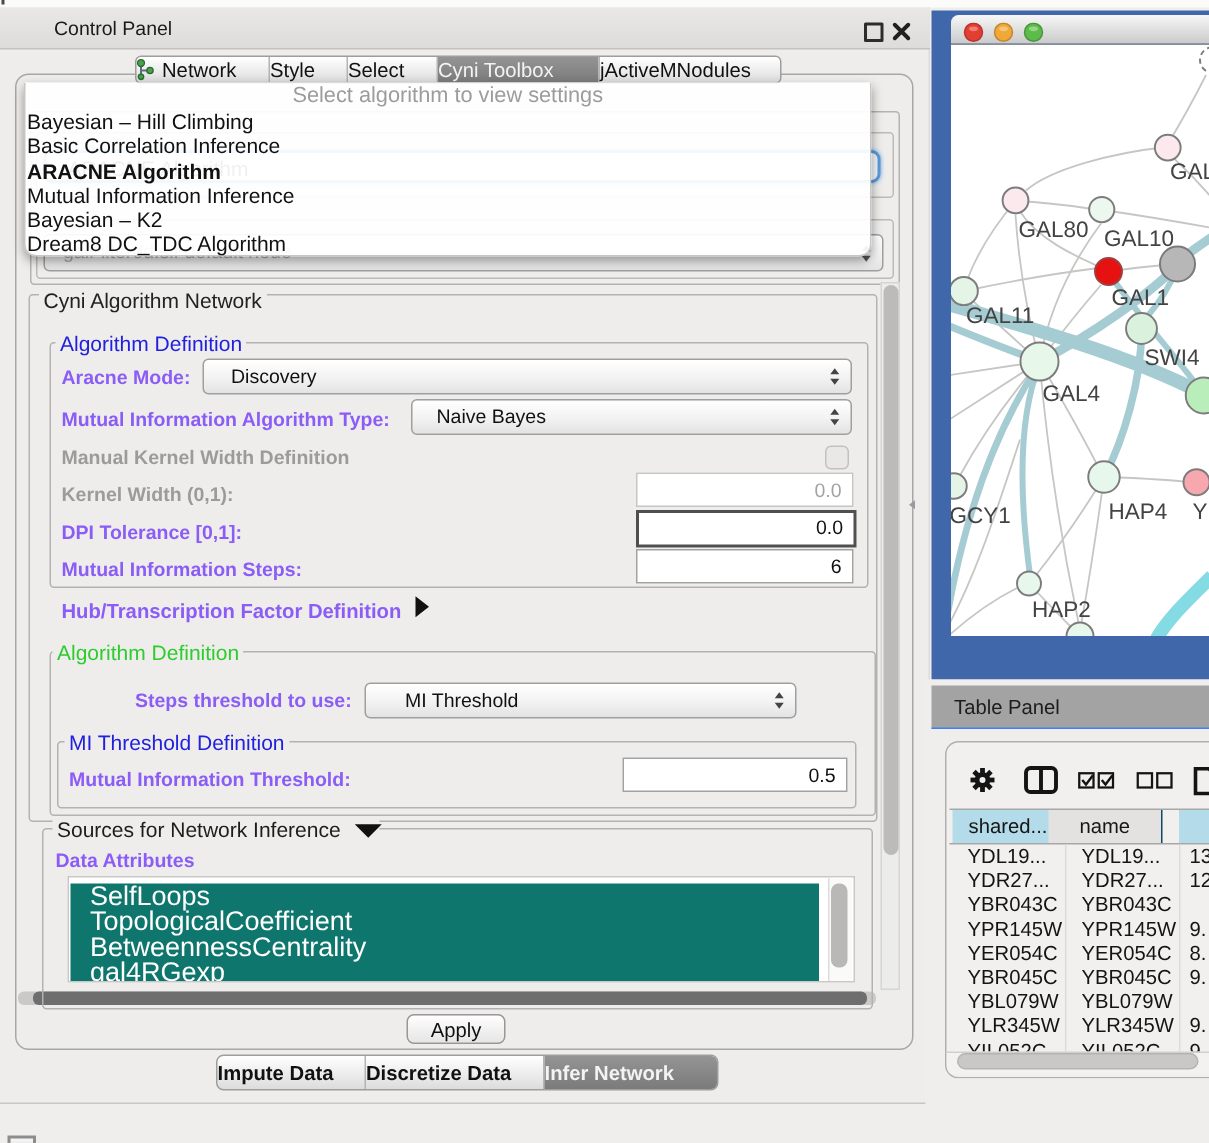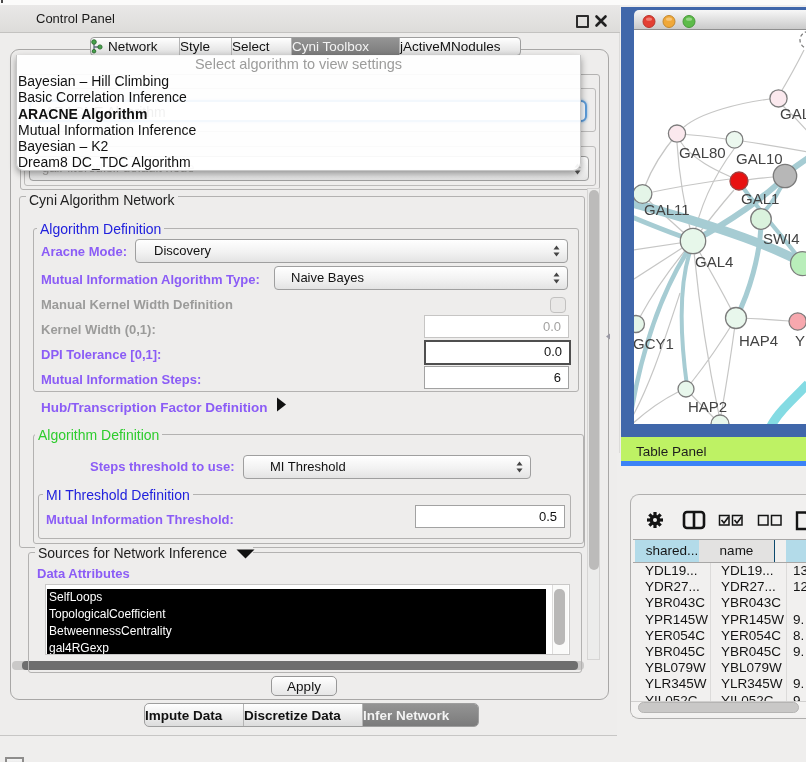--- a/index.html
+++ b/index.html
@@ -140,21 +140,21 @@
   </div>
 
 <div class="gbox" style="left:28px;top:552px;width:552px;height:119px;"></div>
 <div class="gtitle" style="left:35px;top:545px;color:#1d1d1d;padding-right:26px;">Sources for Network Inference</div>
 <svg class="abs" style="left:236px;top:549px;" width="19" height="10" viewBox="0 0 19 10">
     <path d="M0.5 0.5 L18.5 0.5 L9.5 9.5 Z" fill="#111"></path>
   </svg>
 
 <div class="lbl" style="left:37px;top:566px;">Data Attributes</div>
 <div class="abs" style="left:45px;top:584px;width:525px;height:71px;background:#ffffff;border:1px solid #c9c8c7;box-sizing:border-box;overflow:hidden;">
-  <div class="abs" style="left:1px;top:4px;width:499px;height:75px;background:#000000;color:#fff;font-size:12px;line-height:17px;padding-left:2px;box-sizing:border-box;">
+  <div class="abs" style="left:1px;top:4px;width:499px;height:75px;background:#0f766e;color:#fff;font-size:18px;line-height:17px;padding-left:13px;box-sizing:border-box;">
     SelfLoops<br>TopologicalCoefficient<br>BetweennessCentrality<br>gal4RGexp
   </div>
   <div class="abs" style="left:506px;top:0;width:15px;height:71px;background:#fafaf9;border-left:1px solid #dddcdb;"></div>
   <div class="abs" style="left:508px;top:4px;width:11px;height:56px;background:#b9b8b7;border-radius:5px;"></div>
 </div>
 
 <div class="abs" style="left:271px;top:676px;width:66px;height:20px;border:1px solid #989898;border-radius:5px;background:linear-gradient(#ffffff,#efefef 60%,#e6e6e6);font-size:13.5px;color:#111;text-align:center;line-height:19px;box-sizing:border-box;">Apply</div>
 
 <div class="seg" style="left:144px;top:703px;height:22px;border-radius:5px;">
   <div class="sg b" style="width:99px;font-weight:600;">Impute Data</div>
@@ -252,21 +252,21 @@
     <text x="695" y="267">GAL4</text>
     <text x="633" y="348.5">GCY1</text>
     <text x="739" y="346">HAP4</text>
     <text x="795" y="346">Y</text>
     <text x="688" y="411.5">HAP2</text>
   </g>
 </svg>
 </div>
 
 <div class="abs" style="left:617px;top:453px;width:189px;height:309px;background:#efeeed;"></div>
-<div class="abs" style="left:621px;top:437px;width:185px;height:29px;background:#bef264;border-bottom:5px solid #3b82f6;box-sizing:border-box;">
+<div class="abs" style="left:621px;top:457px;width:185px;height:29px;background:#a3a3a3;border-bottom:1px solid #3b82f6;box-sizing:border-box;">
   <div class="abs" style="left:15px;top:7px;font-size:13.5px;color:#1d1d1d;">Table Panel</div>
 </div>
 
 <div class="abs" style="left:630px;top:494px;width:176px;height:225px;background:#f1f0ef;border:1.5px solid #b0afae;border-radius:9px 0 0 9px;border-right:none;box-sizing:border-box;overflow:hidden;">
 
   <svg class="abs" style="left:15px;top:15px;" width="164" height="22" viewBox="0 0 164 22">
 
     <g transform="translate(9,10)">
       <g fill="#141414">
         <circle r="5.2"></circle>

